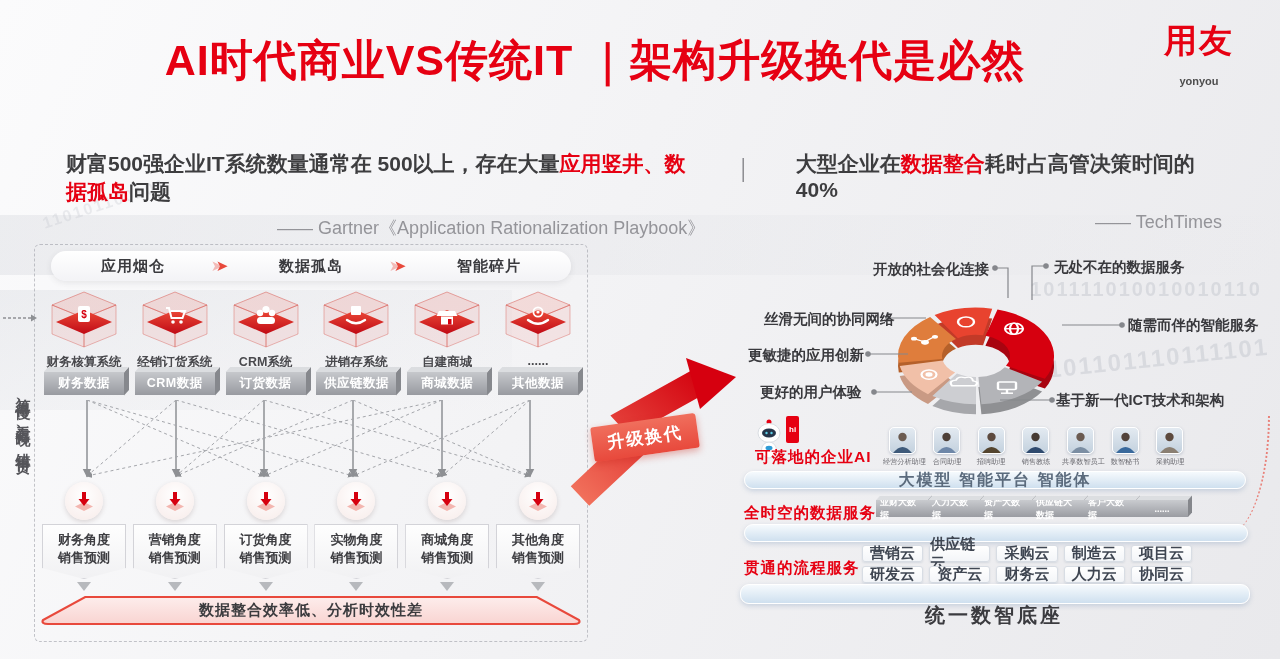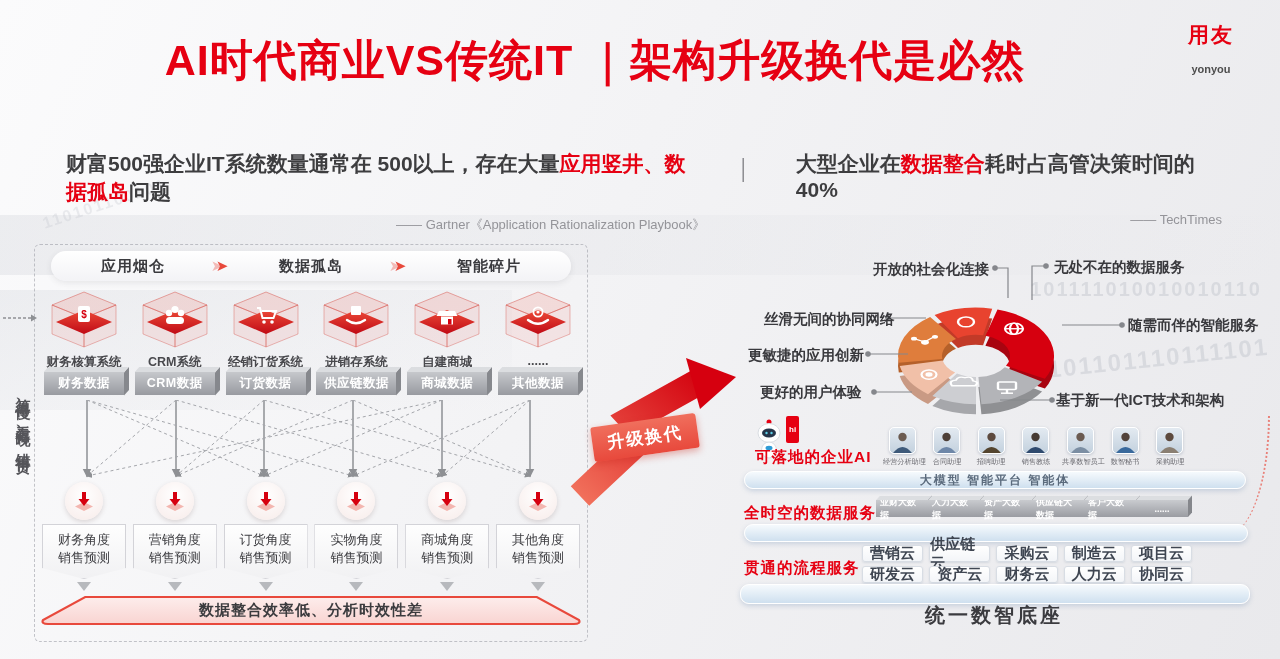--- a/index.html
+++ b/index.html
@@ -11,51 +11,51 @@
   .band2{left:0;top:290px;width:40%;height:120px;background:linear-gradient(160deg,rgba(205,208,215,.30),rgba(235,236,240,0));}
   .digits{position:absolute;color:#b9bdc6;opacity:.38;font-weight:700;letter-spacing:2px;font-size:20px;pointer-events:none;}
   .d1{right:18px;top:278px;}
   .d2{right:10px;top:345px;font-size:24px;transform:rotate(-6deg);}
   .d3{left:40px;top:195px;font-size:16px;opacity:.25;transform:rotate(-18deg);}
   .red-curve{position:absolute;right:10px;top:415px;width:46px;height:120px;border-right:2px dotted #e8493c;border-radius:0 0 90% 0/0 0 100% 0;opacity:.65;}
 
   
   .title{position:absolute;top:32px;left:0;right:90px;text-align:center;font-size:43px;font-weight:900;color:#e60012;letter-spacing:1px;}
   .logo{position:absolute;top:24px;right:46px;text-align:center;line-height:1;}
-  .logo-cn{font-size:21px;font-weight:900;color:#e60012;letter-spacing:2px;}
+  .logo-cn{font-size:33px;font-weight:900;color:#e60012;letter-spacing:2px;}
   .logo-en{font-size:11px;color:#4d4d4d;margin-top:19px;font-weight:700;}
 
   
   .stats{position:absolute;top:150px;left:66px;right:58px;display:flex;align-items:flex-start;}
   .stat-left{flex:1.5;}
   .stat-right{flex:1;margin-left:11px;}
   .stat-main{font-size:21px;color:#3d3d3f;font-weight:600;}
   .hl{color:#e60012;font-weight:800;}
-  .stat-src{margin-top:10px;text-align:right;font-size:13px;color:#949499;}
+  .stat-src{margin-top:10px;text-align:right;font-size:18px;color:#949499;}
   .stat-divider{color:#8a8a8f;font-size:24px;padding:2px 30px 0 26px;font-weight:300;}
 
   
   .legacy{position:absolute;left:34px;top:244px;width:552px;height:396px;border:1px dashed rgba(150,152,160,.55);border-radius:6px;}
   .side-label{position:absolute;left:-22px;top:142px;writing-mode:vertical-rl;text-orientation:upright;font-size:15px;font-weight:700;color:#55555a;letter-spacing:3px;}
   .stages{position:absolute;top:6px;left:16px;right:16px;height:30px;background:linear-gradient(#ffffff,#f3f3f6);border-radius:16px;box-shadow:0 2px 6px rgba(60,60,70,.10);display:flex;align-items:center;justify-content:space-between;padding:0 50px;}
   .stage-label{font-size:15px;font-weight:800;color:#3a3a3e;letter-spacing:1px;}
   .stage-arrow{color:#e8493c;font-size:15px;text-shadow:-5px 0 0 rgba(232,73,60,.35);}
   .systems{position:absolute;top:46px;left:6px;right:6px;display:flex;justify-content:space-between;}
   .system{width:86px;text-align:center;}
   .system-label{font-size:12.5px;font-weight:800;color:#49494d;margin-top:1px;}
   .datasets{position:absolute;top:127px;left:6px;right:6px;display:flex;justify-content:space-between;}
   .dataset{width:86px;}
   .block3d{position:relative;height:23px;margin:0 3px;background:linear-gradient(180deg,#c6c8cc,#989aa0);color:#fff;font-weight:800;font-size:12.5px;display:flex;align-items:center;justify-content:center;letter-spacing:.5px;}
   .block3d::before{content:"";position:absolute;top:-5px;left:2px;width:100%;height:5px;background:#dbdde0;transform:skewX(-42deg);}
   .block3d::after{content:"";position:absolute;top:-2.5px;right:-4.5px;width:4.5px;height:100%;background:#86888d;transform:skewY(-48deg);}
   .web{position:absolute;top:155px;left:10px;width:532px;height:84px;}
   .preds{position:absolute;top:237px;left:6px;right:6px;display:flex;justify-content:space-between;}
   .pred{width:86px;text-align:center;}
   .pred-circle{width:38px;height:38px;margin:0 auto;background:radial-gradient(circle at 50% 35%,#ffffff,#f7ebe9);border-radius:50%;box-shadow:0 2px 5px rgba(90,60,60,.18);display:flex;align-items:center;justify-content:center;}
-  .pred-box{margin:4px 1px 0;background:linear-gradient(#fefefe,#f1f1f3);border:1px solid #d3d3d8;padding:6px 2px 12px;clip-path:polygon(0 0,100% 0,100% 80%,50% 100%,0 80%);font-size:13px;font-weight:400;color:#3e3e42;line-height:1.35;}
+  .pred-box{margin:4px 1px 0;background:linear-gradient(#fefefe,#f1f1f3);border:1px solid #d3d3d8;padding:6px 2px 12px;clip-path:polygon(0 0,100% 0,100% 80%,50% 100%,0 80%);font-size:13px;font-weight:700;color:#3e3e42;line-height:1.35;}
   .pred-box span{display:block;}
   .mini-down{display:block;width:0;height:0;margin:3px auto 0;border-left:7px solid transparent;border-right:7px solid transparent;border-top:9px solid #b7b9bd;}
   .banner{position:absolute;left:2px;right:2px;top:349px;height:32px;}
   .banner-text{position:absolute;left:0;right:0;top:7px;text-align:center;font-size:15px;font-weight:800;color:#3b3b3e;letter-spacing:1px;}
 
   
   .transition-arrow{position:absolute;left:566px;top:356px;width:172px;height:152px;}
   .transition-label{position:absolute;left:592px;top:420px;transform:rotate(-8deg);background:linear-gradient(#f06f5d,#e8493c);color:#fff;font-size:17px;font-weight:800;padding:6px 15px;border-radius:3px;letter-spacing:2px;box-shadow:0 3px 7px rgba(200,40,30,.35);}
 
   
@@ -76,21 +76,21 @@
   .data-label{left:744px;top:503px;}
   .proc-label{left:744px;top:558px;}
   .robot{position:absolute;left:752px;top:418px;}
   .robot-bubble{position:absolute;left:786px;top:416px;background:#e60012;color:#fff;font-size:8px;font-weight:800;padding:9px 3px;border-radius:2px;}
   .agents{position:absolute;left:882px;top:427px;width:308px;display:flex;justify-content:space-between;}
   .agent{width:40px;text-align:center;}
   .avatar{width:25px;height:25px;margin:0 auto;border-radius:5px;background:linear-gradient(#e3eaf1,#c3d1de);border:1px solid #fff;box-shadow:0 1px 3px rgba(80,100,130,.3);display:flex;align-items:flex-end;justify-content:center;overflow:hidden;}
   .agent-label{font-size:7.5px;color:#6a6a70;margin-top:3px;white-space:nowrap;transform:scale(.95);}
   .tray{position:absolute;height:16px;border-radius:9px;background:linear-gradient(180deg,#f6fafd 0%,#dfeaf4 55%,#c7dae d 100%);background:linear-gradient(180deg,#f6fafd,#cfe0ef);border:1px solid #ffffff;box-shadow:0 2px 5px rgba(110,140,175,.30);display:flex;align-items:center;justify-content:center;}
   .tray1{left:744px;top:471px;width:500px;}
-  .tray1 .tray-text{font-size:12px;color:#5b6b7d;font-weight:700;letter-spacing:2px;}
+  .tray1 .tray-text{font-size:16px;color:#5b6b7d;font-weight:700;letter-spacing:2px;}
   .tray2{left:744px;top:524px;width:502px;}
   .tray3{left:740px;top:584px;width:508px;height:18px;}
   .datablocks{position:absolute;left:876px;top:500px;width:272px;display:flex;justify-content:space-between;}
   .datablock{position:relative;height:17px;min-width:44px;padding:0 4px;background:linear-gradient(180deg,#c9cbcf,#9a9ca2);color:#fff;font-weight:700;font-size:9px;display:flex;align-items:center;justify-content:center;}
   .datablock::before{content:"";position:absolute;top:-4px;left:2px;width:100%;height:4px;background:#dcdee1;transform:skewX(-42deg);}
   .datablock::after{content:"";position:absolute;top:-2px;right:-3.5px;width:3.5px;height:100%;background:#85878c;transform:skewY(-48deg);}
   .pills{position:absolute;left:862px;top:545px;width:330px;display:grid;grid-template-columns:repeat(5,1fr);gap:4px 6px;}
   .pill{height:15px;background:linear-gradient(#ffffff,#f3f5f8);border:1px solid #d8dde4;border-radius:3px;font-size:15px;color:#3f4652;font-weight:700;display:flex;align-items:center;justify-content:center;box-shadow:0 1px 2px rgba(120,140,160,.2);}
   .base-label{position:absolute;left:740px;top:602px;width:508px;text-align:center;font-size:20px;font-weight:900;color:#3b3b3f;letter-spacing:3px;}
   .entry-arrow{position:absolute;left:-32px;top:68px;width:34px;height:10px;}
@@ -166,39 +166,39 @@
         </svg>
         <div class="system-label">财务核算系统</div>
       </div>
 
       <div class="system">
         <svg width="70" height="58" viewBox="0 0 70 58">
           <polygon points="35,1 67,14 35,27 3,14" fill="rgba(236,104,96,.18)" stroke="rgba(215,85,78,.5)"></polygon>
           <polygon points="3,14 35,27 35,56 3,43" fill="rgba(236,104,96,.12)" stroke="rgba(215,85,78,.4)"></polygon>
           <polygon points="67,14 35,27 35,56 67,43" fill="rgba(236,104,96,.12)" stroke="rgba(215,85,78,.4)"></polygon>
           <polygon points="35,19 63,31 35,43 7,31" fill="url(#cubeG)"></polygon>
+          <path d="M26 17 h3 l2.5 10 h11 l2.5 -7 h-14" stroke="#fff" stroke-width="2" fill="none"></path>
+          <circle cx="33" cy="31" r="1.8" fill="#fff"></circle>
+            <circle cx="41" cy="31" r="1.8" fill="#fff"></circle>
+        </svg>
+        <div class="system-label">经销订货系统</div>
+      </div>
+
+      <div class="system">
+        <svg width="70" height="58" viewBox="0 0 70 58">
+          <polygon points="35,1 67,14 35,27 3,14" fill="rgba(236,104,96,.18)" stroke="rgba(215,85,78,.5)"></polygon>
+          <polygon points="3,14 35,27 35,56 3,43" fill="rgba(236,104,96,.12)" stroke="rgba(215,85,78,.4)"></polygon>
+          <polygon points="67,14 35,27 35,56 67,43" fill="rgba(236,104,96,.12)" stroke="rgba(215,85,78,.4)"></polygon>
+          <polygon points="35,19 63,31 35,43 7,31" fill="url(#cubeG)"></polygon>
           <circle cx="29" cy="22" r="3.2" fill="#fff"></circle>
             <circle cx="41" cy="22" r="3.2" fill="#fff"></circle>
             <circle cx="35" cy="18.5" r="3.6" fill="#fff"></circle>
           <rect x="26" y="26" width="18" height="7" rx="3.5" fill="#fff"></rect>
         </svg>
         <div class="system-label">CRM系统</div>
-      </div>
-
-      <div class="system">
-        <svg width="70" height="58" viewBox="0 0 70 58">
-          <polygon points="35,1 67,14 35,27 3,14" fill="rgba(236,104,96,.18)" stroke="rgba(215,85,78,.5)"></polygon>
-          <polygon points="3,14 35,27 35,56 3,43" fill="rgba(236,104,96,.12)" stroke="rgba(215,85,78,.4)"></polygon>
-          <polygon points="67,14 35,27 35,56 67,43" fill="rgba(236,104,96,.12)" stroke="rgba(215,85,78,.4)"></polygon>
-          <polygon points="35,19 63,31 35,43 7,31" fill="url(#cubeG)"></polygon>
-          <path d="M26 17 h3 l2.5 10 h11 l2.5 -7 h-14" stroke="#fff" stroke-width="2" fill="none"></path>
-          <circle cx="33" cy="31" r="1.8" fill="#fff"></circle>
-            <circle cx="41" cy="31" r="1.8" fill="#fff"></circle>
-        </svg>
-        <div class="system-label">经销订货系统</div>
       </div>
 
       <div class="system">
         <svg width="70" height="58" viewBox="0 0 70 58">
           <polygon points="35,1 67,14 35,27 3,14" fill="rgba(236,104,96,.18)" stroke="rgba(215,85,78,.5)"></polygon>
           <polygon points="3,14 35,27 35,56 3,43" fill="rgba(236,104,96,.12)" stroke="rgba(215,85,78,.4)"></polygon>
           <polygon points="67,14 35,27 35,56 67,43" fill="rgba(236,104,96,.12)" stroke="rgba(215,85,78,.4)"></polygon>
           <polygon points="35,19 63,31 35,43 7,31" fill="url(#cubeG)"></polygon>
           <rect x="30" y="15" width="10" height="9" rx="1" fill="#fff"></rect>
           <path d="M26 29 q9 6.5 18 0" stroke="#fff" stroke-width="2.4" fill="none" stroke-linecap="round"></path>

